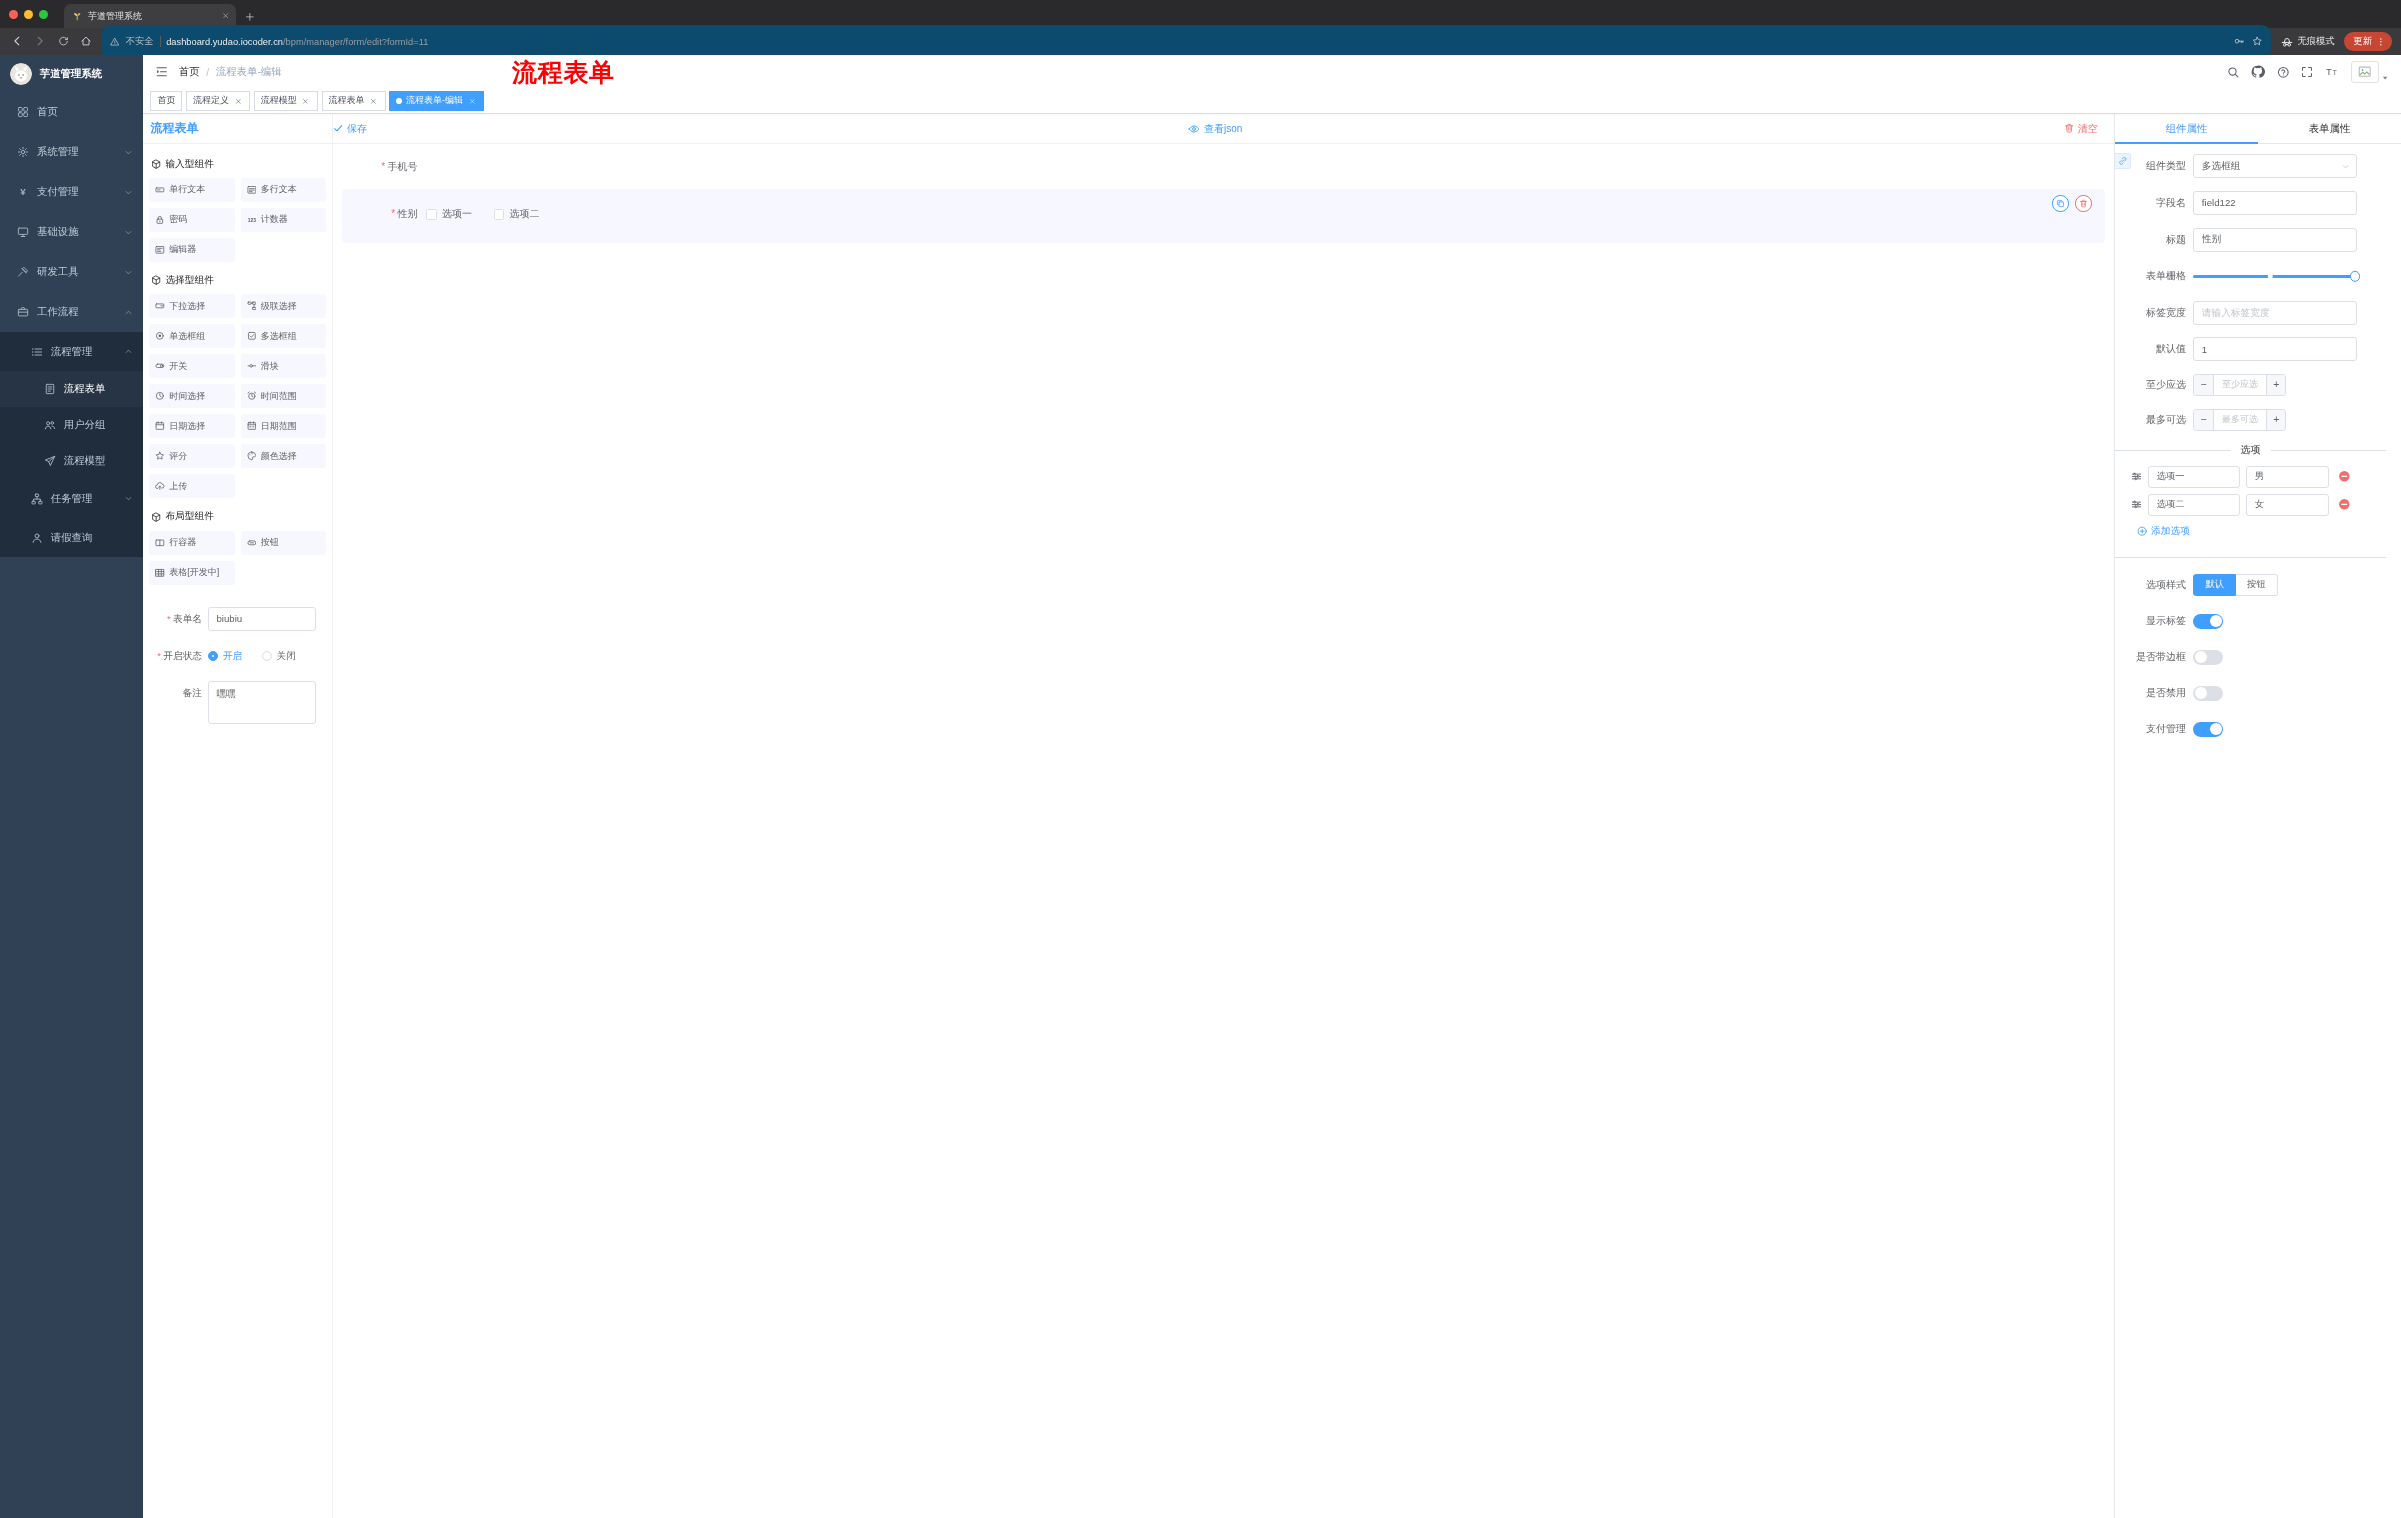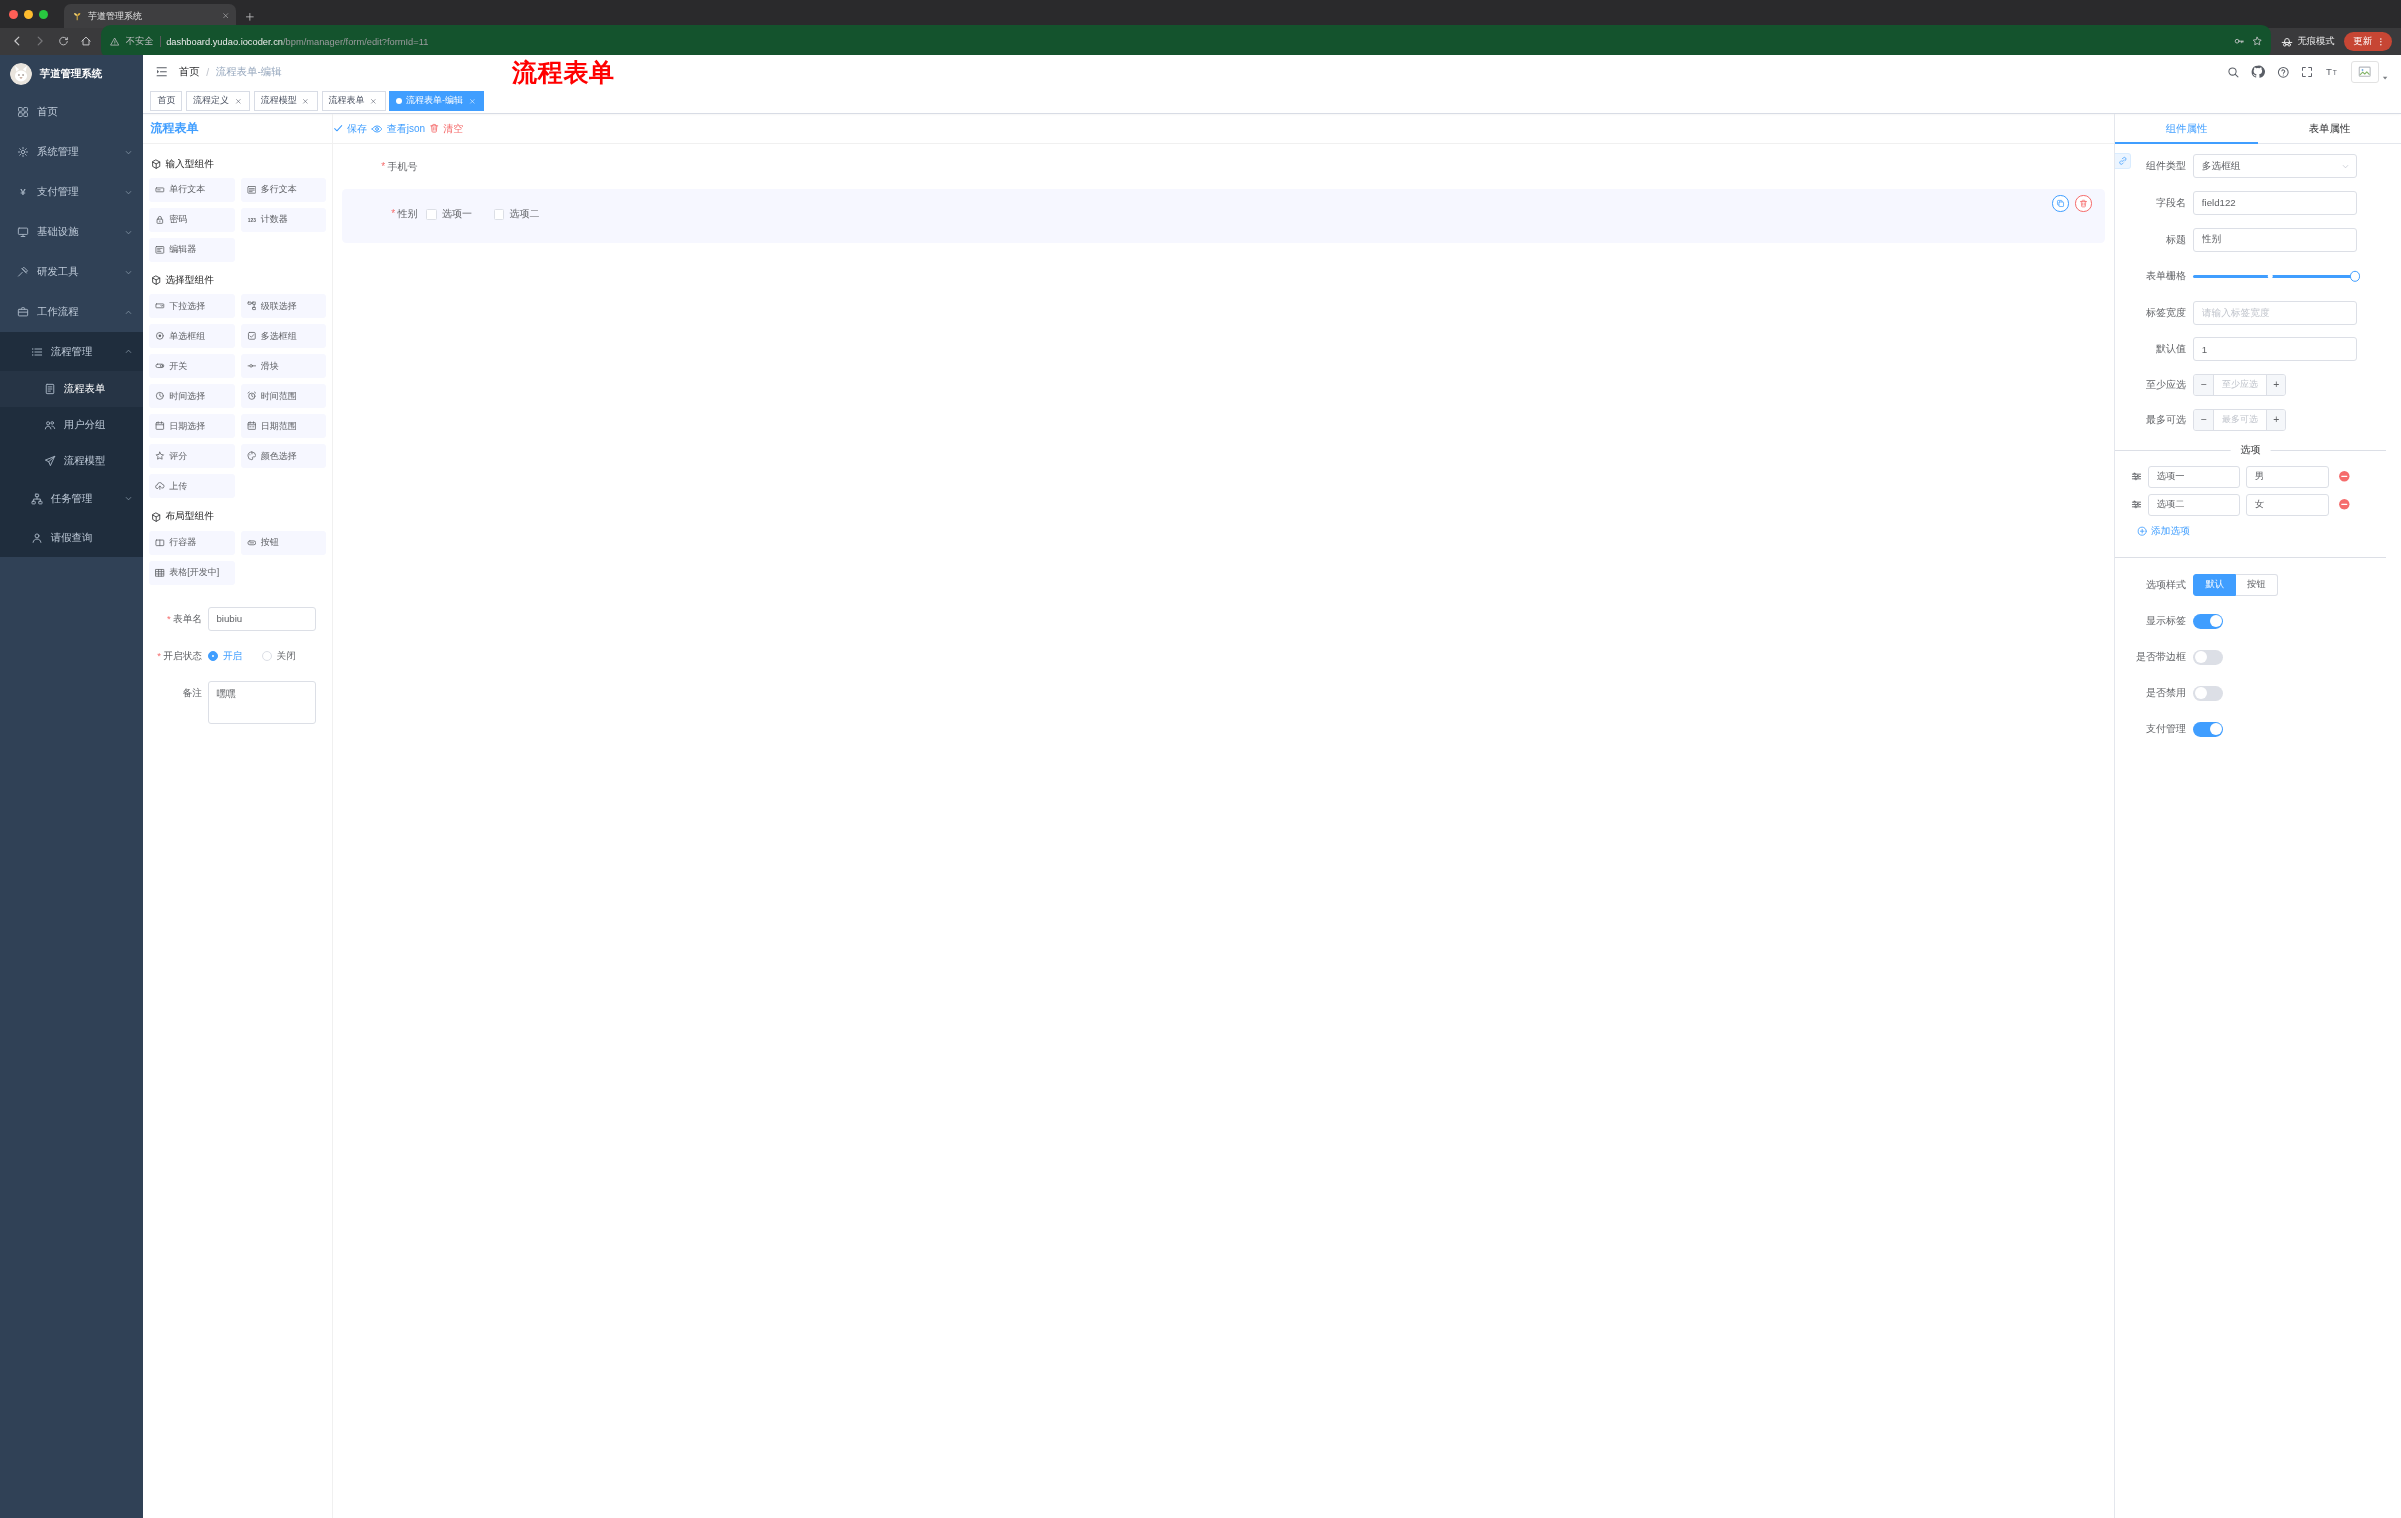--- a/index.html
+++ b/index.html
@@ -14,21 +14,21 @@
   .lights{display:flex;gap:6px;align-self:center;margin-right:16.3px;}
   .light{width:9px;height:9px;border-radius:50%;display:inline-block;}
   .light.red{background:#ff5f57}.light.yellow{background:#febc2e}.light.green{background:#28c840}
   .tab{width:172px;height:24px;background:#3e3e40;border-radius:6.7px 6.7px 0 0;display:flex;align-items:center;gap:6px;padding:0 7.4px;color:#e3e3e3;font-size:9px;}
   .tab-title{flex:1;white-space:nowrap;overflow:hidden;}
   .tab-close{color:#b9b9bb;display:flex;cursor:pointer;}
   .newtab{color:#c7c7c9;margin:0 0 6px 9px;cursor:pointer;}
   .chrome-toolbar{height:27px;background:#3a3a3c;display:flex;align-items:center;gap:6.7px;padding:0 9px;flex-shrink:0;}
   .nav-ic{color:#c9c9cb;width:16.3px;height:16.3px;display:flex;align-items:center;justify-content:center;cursor:pointer;}
   .nav-ic.dim{color:#77777a;}
-  .url-pill{flex:1;height:34px;background:#14532d;border-radius:9.7px;display:flex;align-items:center;gap:6px;padding:0 9px;font-size:9.3px;color:#bdbdbf;min-width:0;}
+  .url-pill{flex:1;height:34px;background:#0c4a6e;border-radius:9.7px;display:flex;align-items:center;gap:6px;padding:0 9px;font-size:9.3px;color:#bdbdbf;min-width:0;}
   .warn{color:#bdbdbf;display:flex;}
   .divider-v{width:0.7px;height:10.4px;background:#5a5a5c;}
   .url-text{flex:1;white-space:nowrap;overflow:hidden;}
   .url-host{color:#ececec;}
   .url-path{color:#9c9c9e;}
   .pill-right{display:flex;gap:7.4px;color:#c9c9cb;align-items:center;}
   .incog{display:flex;align-items:center;gap:4.5px;color:#ececec;font-size:9.3px;margin:0 3px;}
   .update-pill{background:#c74634;border-radius:9.7px;height:18.6px;display:flex;align-items:center;gap:3.7px;padding:0 6.7px 0 9px;color:#fff;font-size:9.3px;cursor:pointer;}
 
   
@@ -84,21 +84,21 @@
   .el-input::placeholder{color:#c0c4cc;}
   textarea.ta{height:43px;padding:4.5px 7.4px;resize:none;line-height:1.4;}
   .radio-group{display:flex;gap:19.3px;align-items:center;line-height:24px;}
   .radio{display:inline-flex;align-items:center;gap:4.5px;font-size:9.7px;color:#606266;cursor:pointer;}
   .radio .rc{width:10.4px;height:10.4px;border-radius:50%;border:0.7px solid #dcdfe6;background:#fff;position:relative;flex-shrink:0;}
   .radio.checked .rc{border-color:#409eff;background:#409eff;}
   .radio.checked .rc::after{content:"";position:absolute;inset:3px;background:#fff;border-radius:50%;}
   .radio.checked{color:#409eff;}
 
   .canvas{flex:1;display:flex;flex-direction:column;min-width:0;}
-  .canvas-head{height:30px;border-bottom:0.7px solid #f0f0f0;display:flex;align-items:center;justify-content:flex-start;gap:4px;padding-right:16.3px;flex-shrink:0;}
+  .canvas-head{height:30px;border-bottom:0.7px solid #f0f0f0;display:flex;align-items:center;justify-content:space-between;gap:4px;padding-right:16.3px;flex-shrink:0;}
   .tool-btn{display:inline-flex;align-items:center;gap:3.7px;font-size:10px;color:#409eff;background:none;border:none;cursor:pointer;}
   .tool-btn.danger{color:#f56c6c;}
   .canvas-body{flex:1;padding:10.4px 9px;overflow:hidden;}
   .draw-item{display:flex;align-items:center;padding:6px 7.4px;}
   .draw-label{width:68px;text-align:right;margin-right:9px;font-size:10px;color:#606266;flex-shrink:0;}
   .draw-item .el-input.big{flex:1;height:27px;font-size:10px;width:auto;}
   .draw-item.selected{background:#f6f7ff;border-radius:4.5px;margin-top:9px;padding:18px 7.4px 22px;position:relative;}
   .item-actions{position:absolute;top:6px;right:13.4px;display:flex;gap:6.7px;}
   .act-circle{width:16.3px;height:16.3px;border-radius:50%;background:#fff;display:flex;align-items:center;justify-content:center;cursor:pointer;}
   .act-circle.copy{border:0.7px solid #409eff;color:#409eff;}

